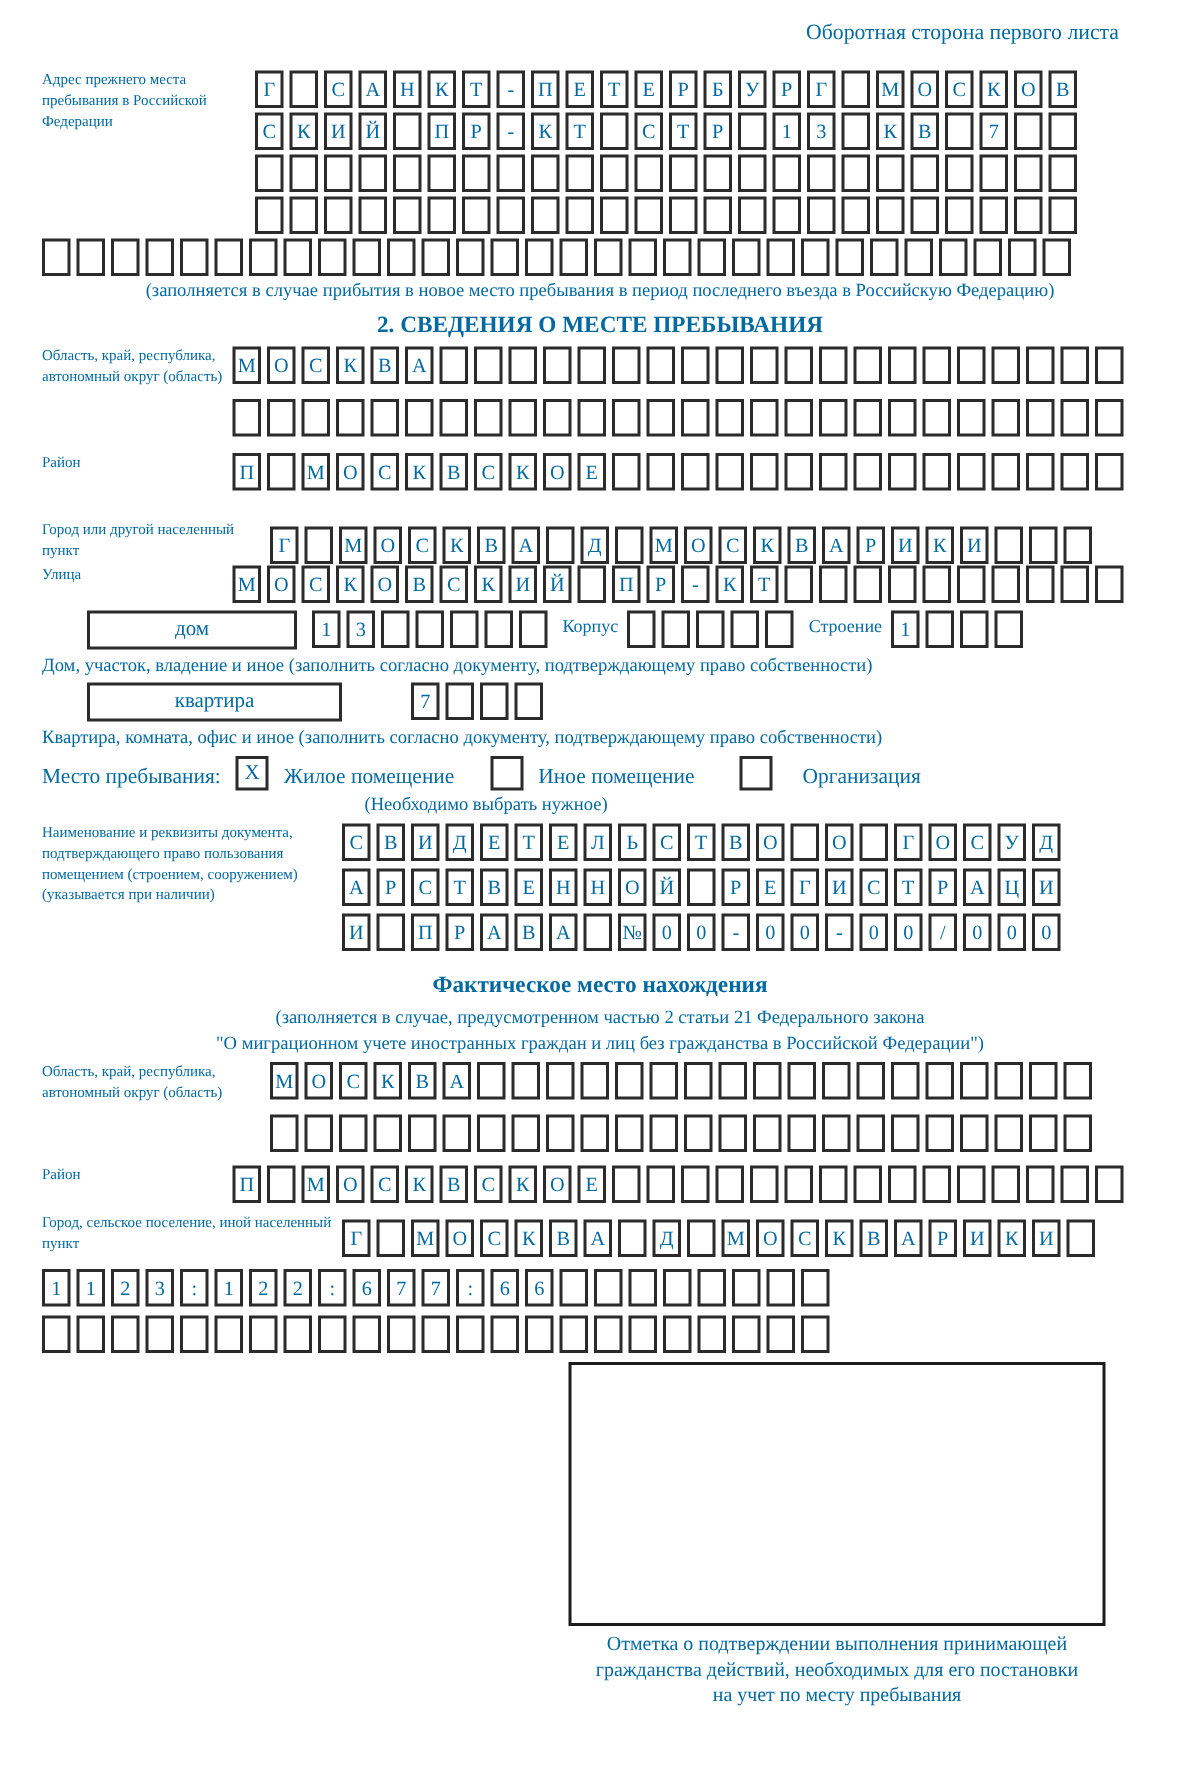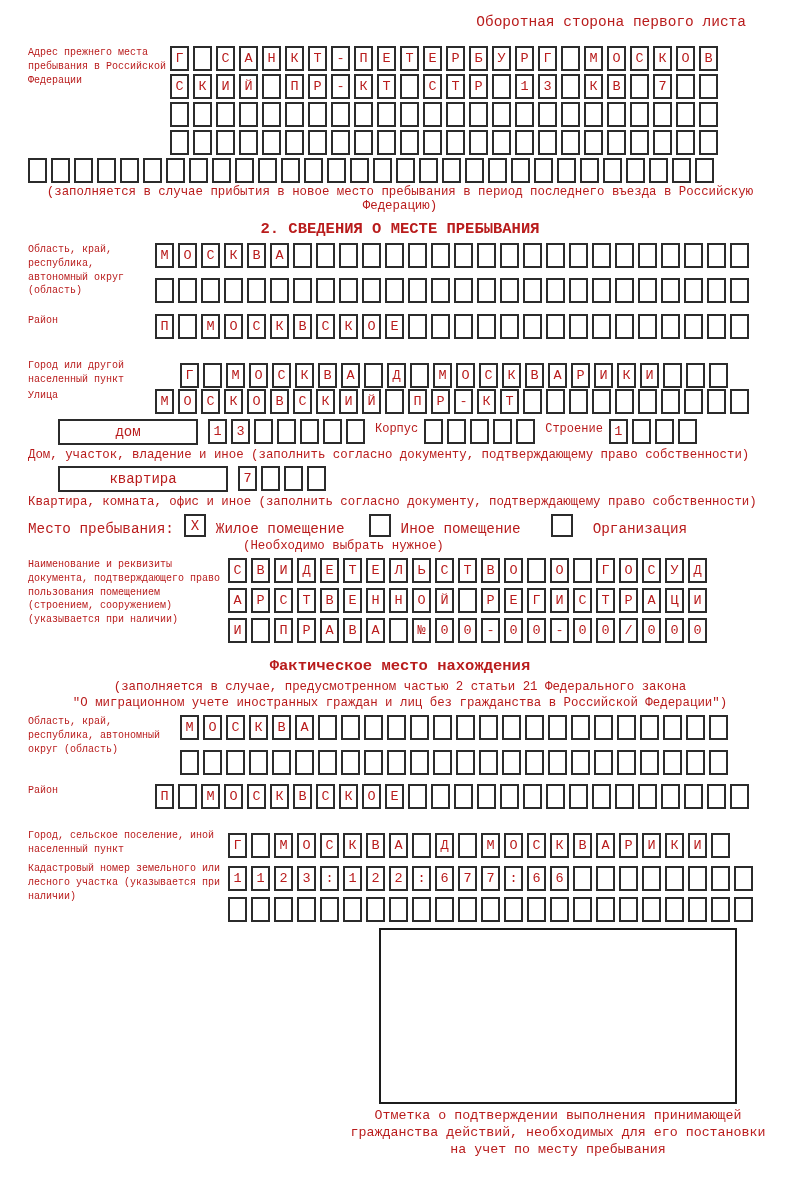--- a/index.html
+++ b/index.html
@@ -1,20 +1,20 @@
 <!DOCTYPE html>
 <html><head>
 <meta charset="utf-8">
 <style>
   * { box-sizing: border-box; }
   html, body { margin: 0; padding: 0; background: #ffffff; }
   .page {
     width: 800px; height: 1180px; margin: 0 auto; background: #fff;
-    font-family: Liberation Mono, monospace;
-    color: #b91c1c; padding: 14px 28px 0 28px; overflow: hidden; position: relative;
+    font-family: Liberation Serif, serif;
+    color: #0369a1; padding: 14px 28px 0 28px; overflow: hidden; position: relative;
   }
   .header-note { text-align: right; font-size: 14.5px; padding-right: 26px; }
 
   .formrow { display: flex; align-items: flex-start; }
   .label { font-size: 10px; line-height: 1.38; flex-shrink: 0; }
 
   .cellcol { display: flex; flex-direction: column; }
   .cellrow { display: flex; gap: 4px; }
   .cell {
     width: 19px; height: 25px; border: 2px solid #2b2b2b; background: #fff;
@@ -369,21 +369,21 @@
     <span class="inline-label">Строение</span>
     <div class="cellrow">
         <span class="cell">1</span>
         <span class="cell"></span>
         <span class="cell"></span>
         <span class="cell"></span>
       </div>
   </div>
   <div class="caption" style="text-align:left; margin-top:3px;">Дом, участок, владение и иное (заполнить согласно документу, подтверждающему право собственности)</div>
 
-  <div class="formrow" style="margin-top:4px; margin-left:30px;">
+  <div class="formrow" style="margin-top:4px; margin-left:30px;gap:36px;">
     <div class="widebox" style="width:170px; margin-right:10px;">квартира</div>
     <div class="cellrow">
         <span class="cell">7</span>
         <span class="cell"></span>
         <span class="cell"></span>
         <span class="cell"></span>
       </div>
   </div>
   <div class="caption" style="text-align:left; margin-top:3px;">Квартира, комната, офис и иное (заполнить согласно документу, подтверждающему право собственности)</div>
 
@@ -560,21 +560,21 @@
         <span class="cell"></span>
         <span class="cell"></span>
         <span class="cell"></span>
         <span class="cell"></span>
         <span class="cell"></span>
         <span class="cell"></span>
         <span class="cell"></span>
       </div>
   </div>
 
-  <div class="formrow" style="margin-top:20px;">
+  <div class="formrow" style="margin-top:7px;">
     <div class="label" style="width:200px;">Город, сельское поселение, иной населенный пункт</div>
     <div class="cellrow" style="margin-top:4px;">
         <span class="cell">Г</span>
         <span class="cell"></span>
         <span class="cell">М</span>
         <span class="cell">О</span>
         <span class="cell">С</span>
         <span class="cell">К</span>
         <span class="cell">В</span>
         <span class="cell">А</span>
@@ -589,21 +589,20 @@
         <span class="cell">А</span>
         <span class="cell">Р</span>
         <span class="cell">И</span>
         <span class="cell">К</span>
         <span class="cell">И</span>
         <span class="cell"></span>
       </div>
   </div>
 
   <div class="formrow" style="margin-top:4px;">
-    <div class="label" style="width:200px;">Кадастровый номер земельного или лесного участка (указывается при наличии)</div>
     <div class="cellcol" style="gap:6px; margin-top:4px;">
       <div class="cellrow">
           <span class="cell">1</span>
           <span class="cell">1</span>
           <span class="cell">2</span>
           <span class="cell">3</span>
           <span class="cell">:</span>
           <span class="cell">1</span>
           <span class="cell">2</span>
           <span class="cell">2</span>

